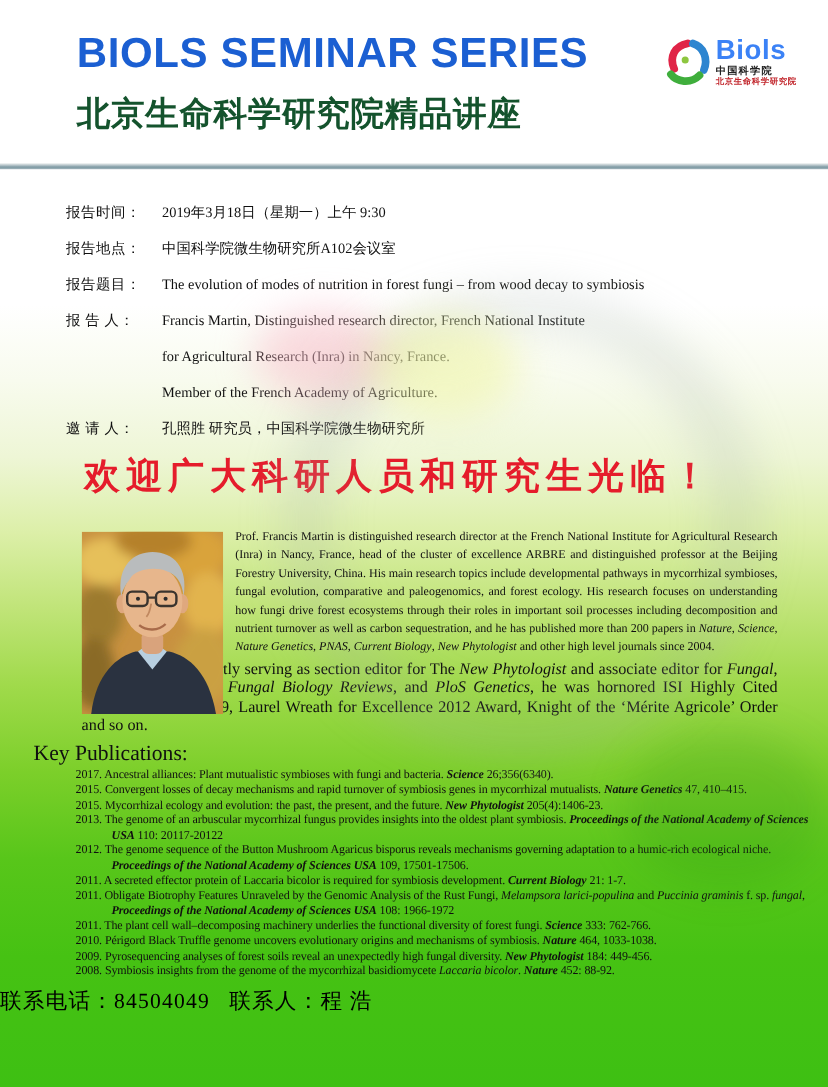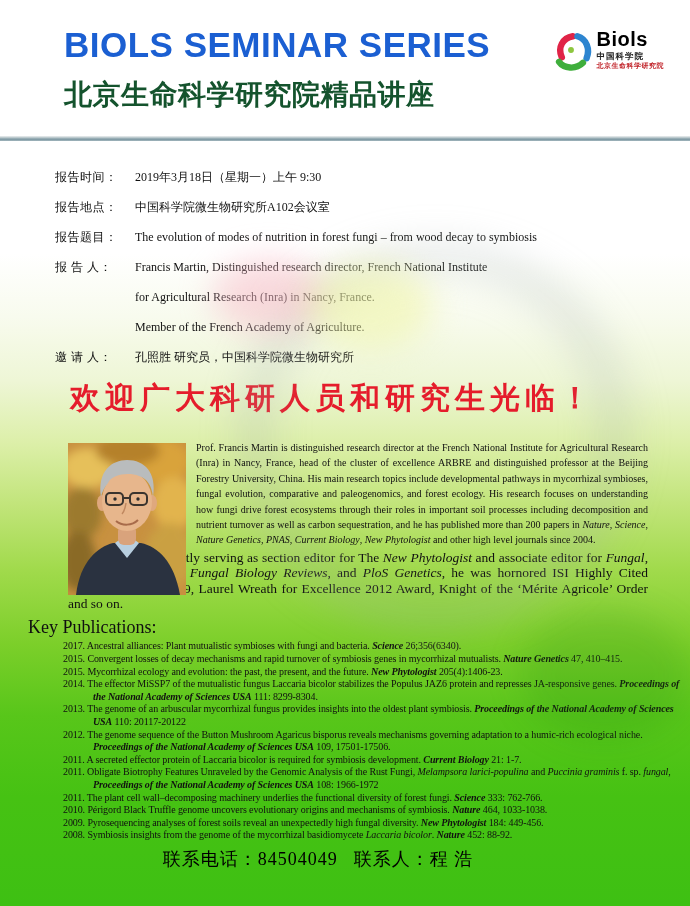--- a/index.html
+++ b/index.html
@@ -26,21 +26,21 @@
   .wm-green  { left:520px; top:610px; width:170px; height:130px; background:rgba(35,140,18,0.18); }
 
   
   .header { position:relative; padding:26px 0 0 64px; }
   .series-title { font-family:"Liberation Sans","DejaVu Sans",sans-serif; font-weight:bold;
     font-size:35px; line-height:38px; color:#1b5fd2; letter-spacing:0.5px; }
   .series-subtitle { font-family:"Liberation Sans","DejaVu Sans",sans-serif; font-weight:bold;
     font-size:28px; line-height:46px; color:#14532d; margin-top:8px; letter-spacing:0.5px; white-space:nowrap; }
   .logo { position:absolute; right:26px; top:28px; display:flex; align-items:flex-start; gap:4px; }
   .logo-text { display:flex; flex-direction:column; line-height:1.05; padding-top:1px; }
-  .logo-wordmark { font-family:"Liberation Sans",sans-serif; font-weight:bold; font-size:20px; color:#000000; letter-spacing:0.5px; }
+  .logo-wordmark { font-family:"Liberation Sans",sans-serif; font-weight:bold; font-size:23px; color:#3b82f6; letter-spacing:0.5px; }
   .logo-org    { font-family:Liberation Serif, serif; font-weight:bold; font-size:8.5px; color:#222; margin-top:2px; letter-spacing:1px; }
   .logo-orgsub { font-family:"Liberation Sans",sans-serif; font-weight:bold; font-size:7px; color:#c2272d; margin-top:1px; letter-spacing:0.5px; }
 
   .divider { margin-top:18px; height:5px;
     background:linear-gradient(180deg,#eef1f1 0%,#b4c3c8 35%,#7c98a2 65%,#a3b6bd 100%); }
 
   
   .info { padding:21px 10px 0 55px; font-size:12px; }
   .info-row { display:flex; }
   .info-label { width:80px; flex:none; line-height:30px; letter-spacing:0.5px; }
@@ -59,21 +59,21 @@
   .bio-p2 { margin:2px 42px 0 68px; font-size:13.5px; line-height:15.4px; text-align:justify; }
 
   .pub-heading { margin:5px 0 2px 28px; font-size:18px; line-height:22px; }
 
   .pub-list { list-style:none; margin:2px 4px 0 63px; font-size:10px; line-height:12.6px; letter-spacing:-0.1px; }
   .pub-list li { padding-left:30px; text-indent:-30px; }
 
   .it { font-style:italic; }
   .bd { font-weight:bold; }
 
-  .contact { margin-top:5px; text-align:center; padding-right:54px; font-size:18px; letter-spacing:1px; color:#000; }
+  .contact { margin-top:5px; text-align:left; padding-right:54px; font-size:18px; letter-spacing:1px; color:#000; }
   .contact .gap { display:inline-block; width:16px; }
 </style>
 </head>
 <body>
 
 <div class="poster">
 
   <div class="wm wm-ring"></div>
   <div class="wm wm-pink"></div>
   <div class="wm wm-yellow"></div>
@@ -176,21 +176,20 @@
     </div>
     <p id="bio-p1"><span>Prof. Francis Martin is distinguished research director at the French National Institute for Agricultural Research (Inra) in Nancy, France, head of the cluster of excellence ARBRE and distinguished professor at the Beijing Forestry University, China. His main research topics include developmental pathways in mycorrhizal symbioses, fungal evolution, comparative and paleogenomics, and forest ecology. His research focuses on understanding how fungi drive forest ecosystems through their roles in important soil processes including decomposition and nutrient turnover as well as carbon sequestration, and he has published more than 200 papers in </span><span class="it">Nature</span><span>, </span><span class="it">Science</span><span>, </span><span class="it">Nature Genetics</span><span>, </span><span class="it">PNAS</span><span>, </span><span class="it">Current Biology</span><span>, </span><span class="it">New Phytologist</span><span> and other high level journals since 2004.</span></p>
   </div>
   <p class="bio-p2" id="bio-p2"><span>Prof. Martin is currently serving as section editor for The </span><span class="it">New Phytologist</span><span> and associate editor for </span><span class="it">Fungal</span><span>, </span><span class="it">Biology &amp; Genetics</span><span>, </span><span class="it">Fungal Biology Reviews</span><span>, and </span><span class="it">PloS Genetics</span><span>, he was hornored ISI Highly Cited Researcher 2017-2019, Laurel Wreath for Excellence 2012 Award, Knight of the ‘Mérite Agricole’ Order and so on.</span></p>
 
   <div class="pub-heading">Key Publications:</div>
   <ul class="pub-list" id="pub-list">
       <li><span>2017. Ancestral alliances: Plant mutualistic symbioses with fungi and bacteria. </span><span class="it bd">Science</span><span> 26;356(6340).</span></li>
       <li><span>2015. Convergent losses of decay mechanisms and rapid turnover of symbiosis genes in mycorrhizal mutualists. </span><span class="it bd">Nature Genetics</span><span> 47, 410–415.</span></li>
       <li><span>2015. Mycorrhizal ecology and evolution: the past, the present, and the future. </span><span class="it bd">New Phytologist</span><span> 205(4):1406-23.</span></li>
-      <li><span>2014. The effector MiSSP7 of the mutualistic fungus Laccaria bicolor stabilizes the Populus JAZ6 protein and represses JA-responsive genes. </span><span class="it bd">Proceedings of the National Academy of Sciences USA</span><span> 111: 8299-8304.</span></li>
       <li><span>2013. The genome of an arbuscular mycorrhizal fungus provides insights into the oldest plant symbiosis. </span><span class="it bd">Proceedings of the National Academy of Sciences USA</span><span> 110: 20117-20122</span></li>
       <li><span>2012. The genome sequence of the Button Mushroom Agaricus bisporus reveals mechanisms governing adaptation to a humic-rich ecological niche. </span><span class="it bd">Proceedings of the National Academy of Sciences USA</span><span> 109, 17501-17506.</span></li>
       <li><span>2011. A secreted effector protein of Laccaria bicolor is required for symbiosis development. </span><span class="it bd">Current Biology</span><span> 21: 1-7.</span></li>
       <li><span>2011. Obligate Biotrophy Features Unraveled by the Genomic Analysis of the Rust Fungi, </span><span class="it">Melampsora larici-populina</span><span> and </span><span class="it">Puccinia graminis</span><span> f. sp. </span><span class="it">fungal</span><span>, </span><span class="it bd">Proceedings of the National Academy of Sciences USA</span><span> 108: 1966-1972</span></li>
       <li><span>2011. The plant cell wall–decomposing machinery underlies the functional diversity of forest fungi. </span><span class="it bd">Science</span><span> 333: 762-766.</span></li>
       <li><span>2010. Périgord Black Truffle genome uncovers evolutionary origins and mechanisms of symbiosis. </span><span class="it bd">Nature</span><span> 464, 1033-1038.</span></li>
       <li><span>2009. Pyrosequencing analyses of forest soils reveal an unexpectedly high fungal diversity. </span><span class="it bd">New Phytologist</span><span> 184: 449-456.</span></li>
       <li><span>2008. Symbiosis insights from the genome of the mycorrhizal basidiomycete </span><span class="it">Laccaria bicolor</span><span>. </span><span class="it bd">Nature</span><span> 452: 88-92.</span></li>
     </ul>
 

